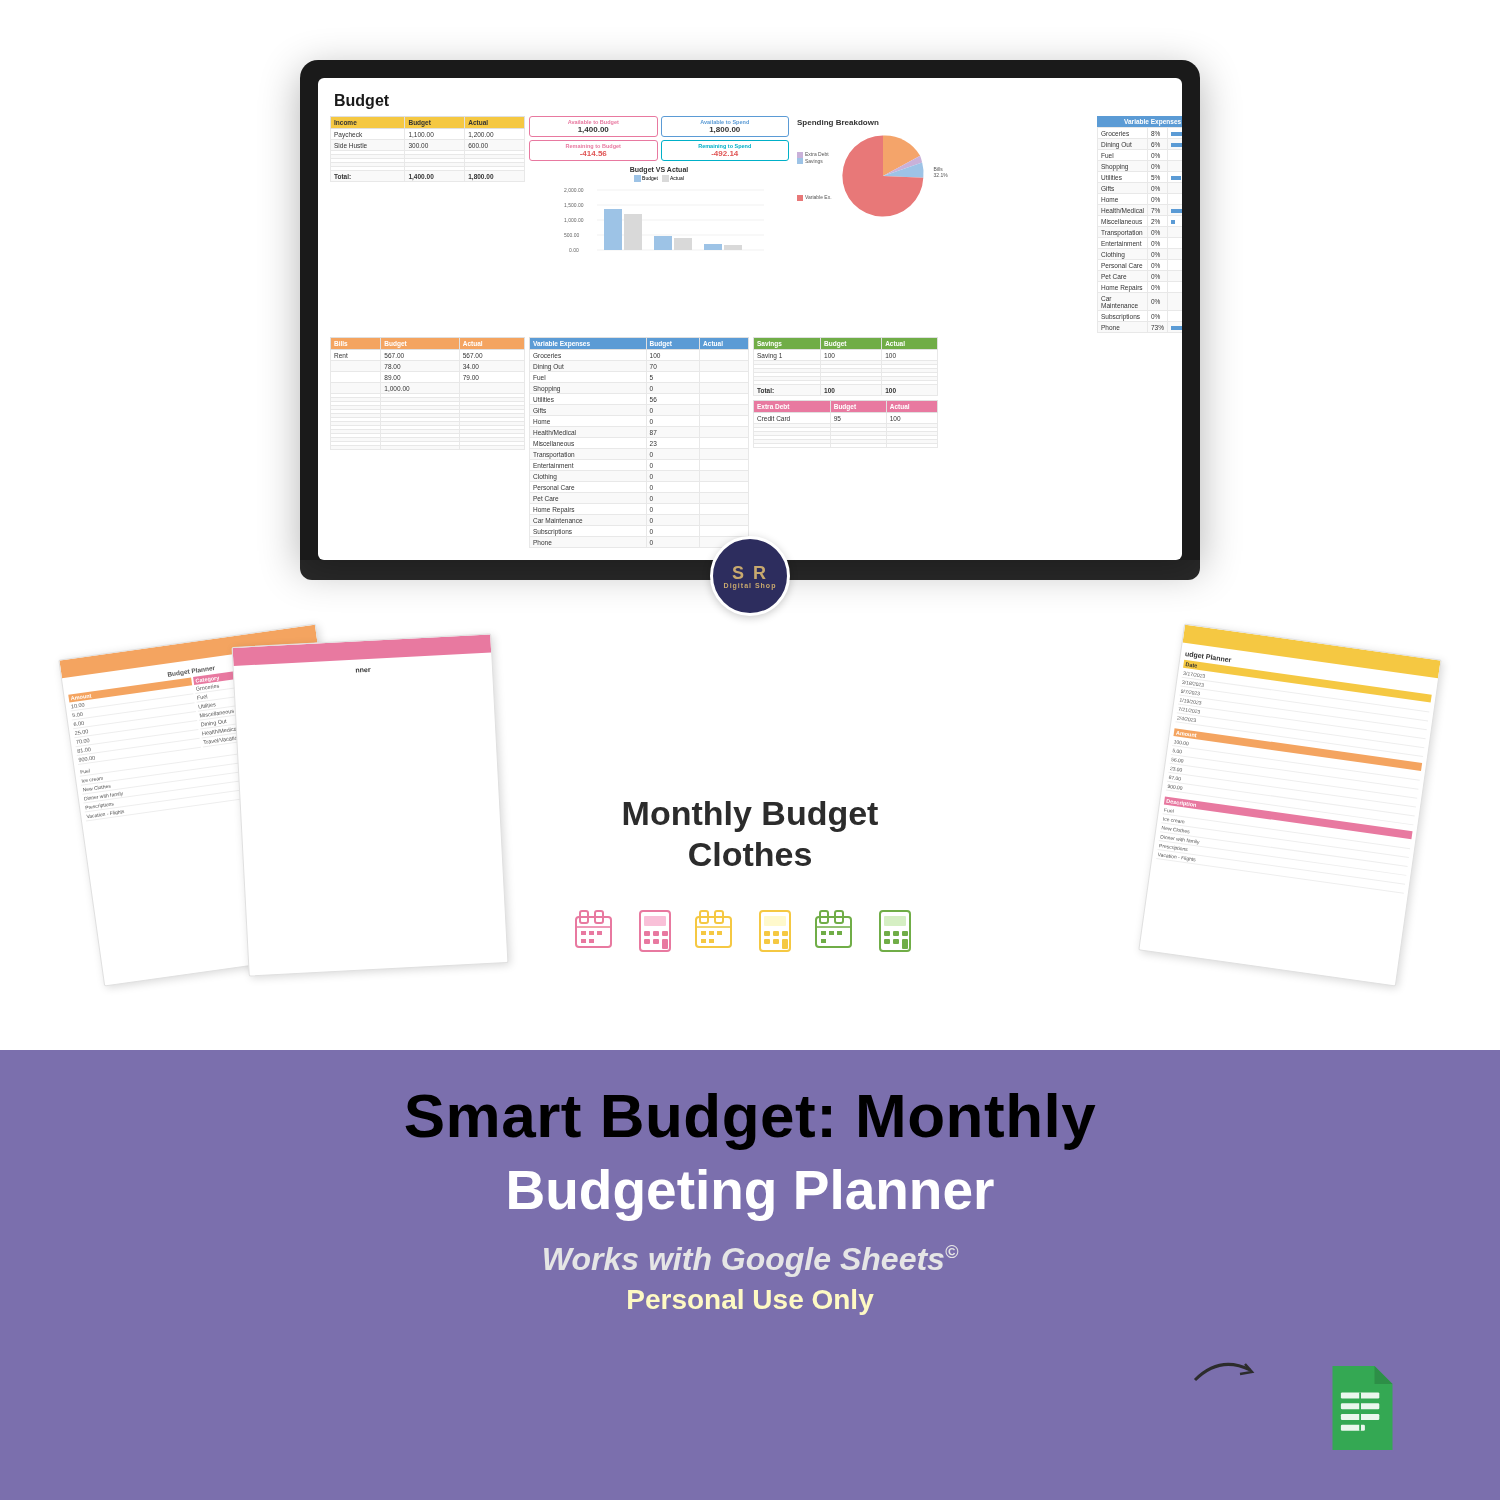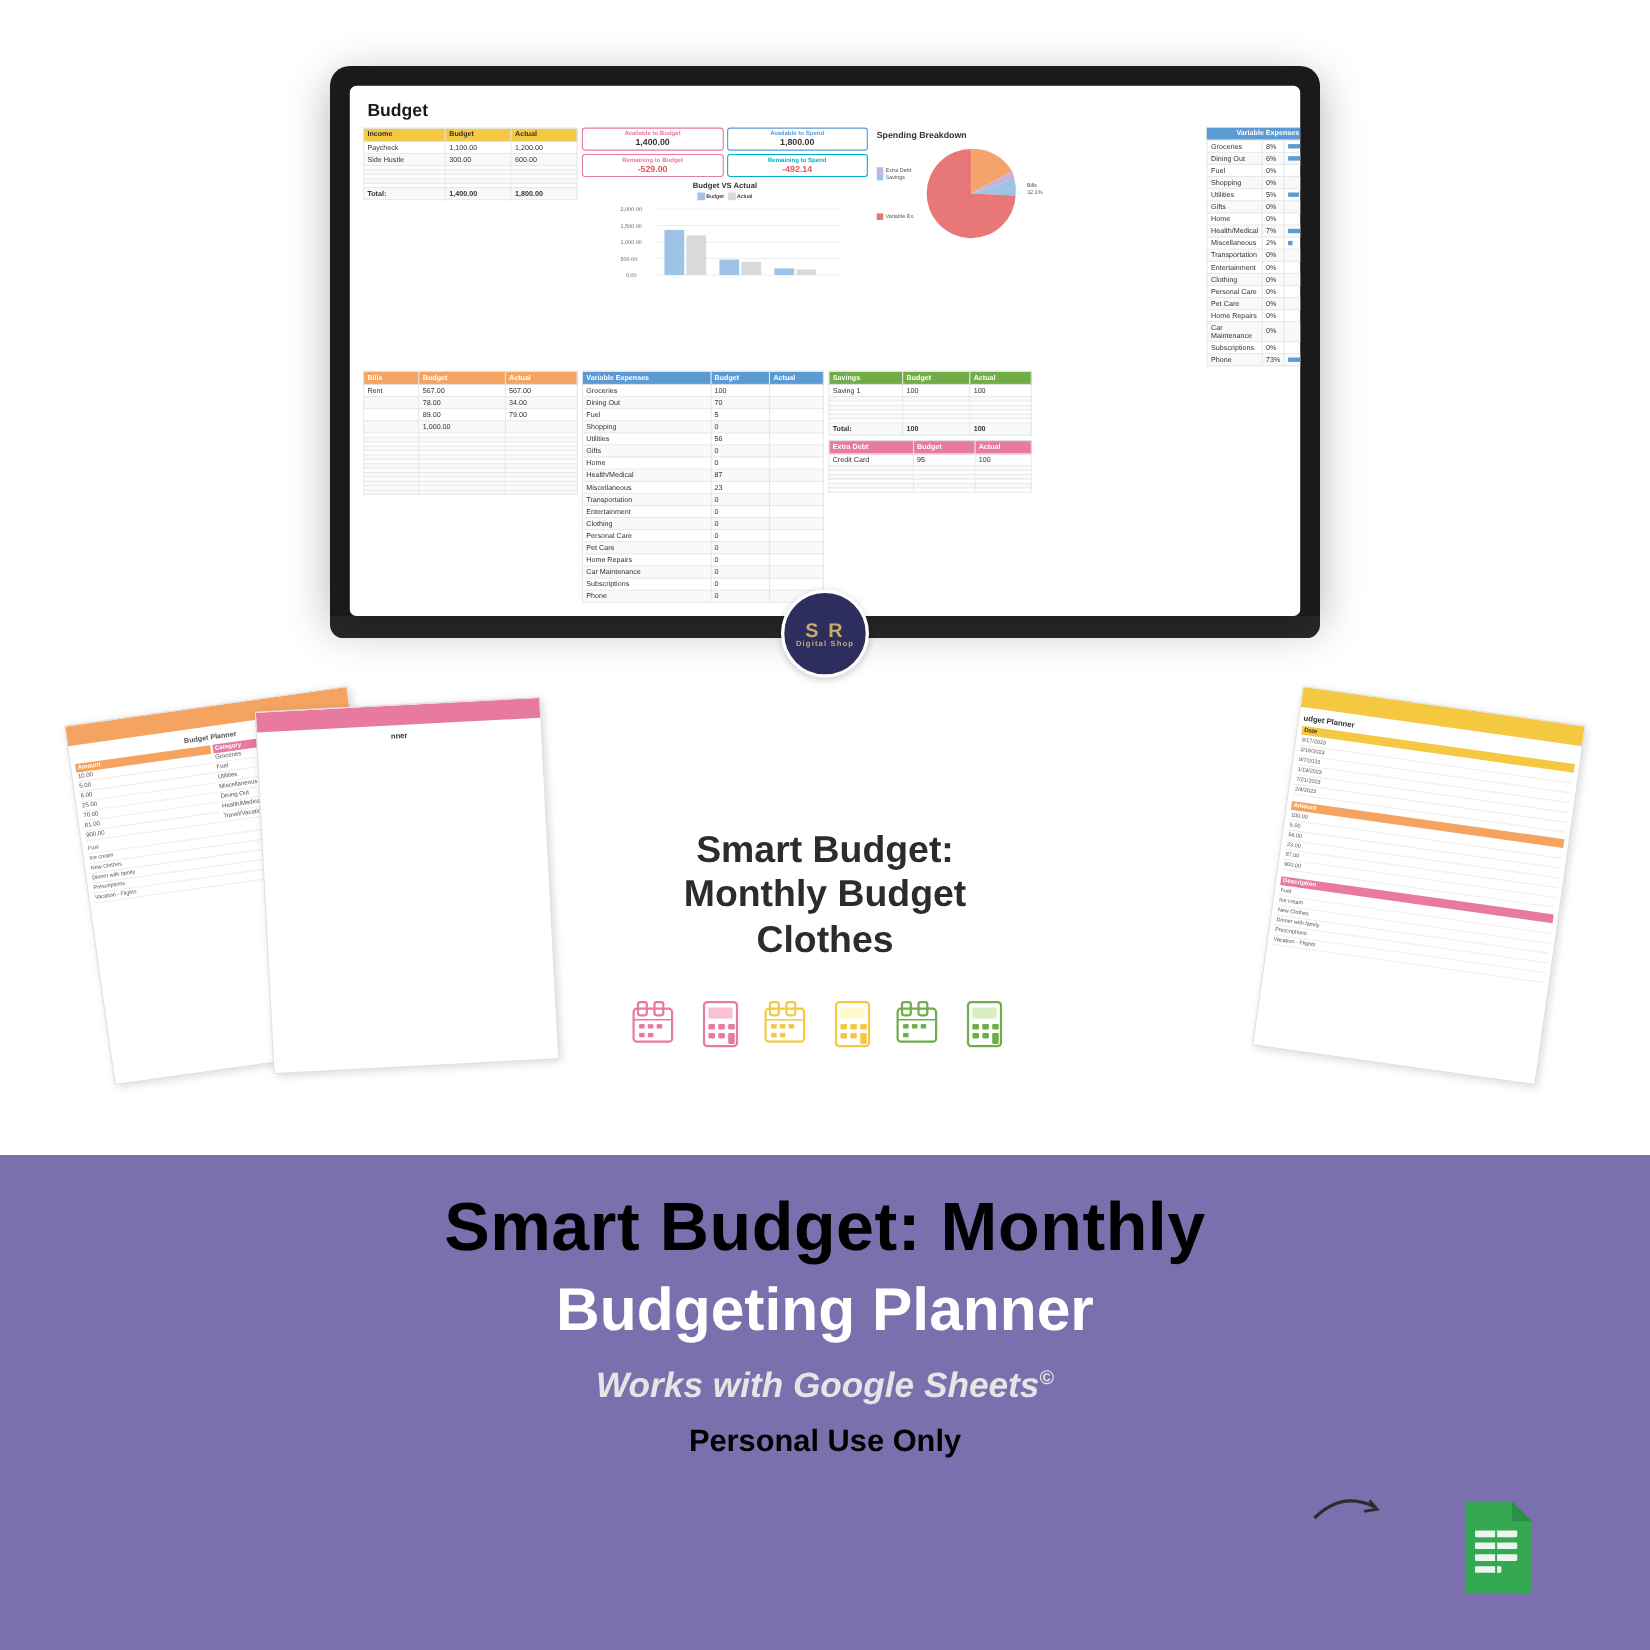--- a/index.html
+++ b/index.html
@@ -62,25 +62,25 @@
       font-style: italic;
       font-weight: 600;
       text-align: center;
     }
 
     .bottom-banner-italic sup {
       font-size: 18px;
     }
 
     .bottom-banner-personal {
-      color: #000000;
+      color: #fef9c3;
       font-size: 28px;
       font-weight: 700;
       text-align: center;
-      margin-top: 16px;
+      margin-top: 6px;
     }
 
     
     .laptop-wrapper {
       position: absolute;
       top: 60px;
       left: 50%;
       transform: translateX(-50%);
       width: 900px;
     }
@@ -268,21 +268,21 @@
                   <div style="font-size:8px;font-weight:700;color:#333;">1,400.00</div>
                 </div>
 
                 <div style="border:1.5px solid #5b9bd5;border-radius:3px;text-align:center;padding:2px 4px;">
                   <div style="font-size:5.5px;color:#5b9bd5;font-weight:700;">Available to Spend</div>
                   <div style="font-size:8px;font-weight:700;color:#333;">1,800.00</div>
                 </div>
 
                 <div style="border:1.5px solid #e879a0;border-radius:3px;text-align:center;padding:2px 4px;">
                   <div style="font-size:5.5px;color:#e879a0;font-weight:700;">Remaining to Budget</div>
-                  <div style="font-size:8px;font-weight:700;color:#e05555;">-529.00</div>
+                  <div style="font-size:8px;font-weight:700;color:#e05555;">-414.56</div>
                 </div>
 
                 <div style="border:1.5px solid #00b0c8;border-radius:3px;text-align:center;padding:2px 4px;">
                   <div style="font-size:5.5px;color:#00b0c8;font-weight:700;">Remaining to Spend</div>
                   <div style="font-size:8px;font-weight:700;color:#e05555;">-492.14</div>
                 </div>
               </div>
 
               <div style="width:100%;padding:2px 0;">
                 <div style="font-size:7px;font-weight:700;text-align:center;color:#333;margin-bottom:2px;">Budget VS Actual</div>
@@ -833,21 +833,20 @@
       <div style="font-size:5px;border-bottom:1px solid #eee;padding:1px;">Fuel</div>
       <div style="font-size:5px;border-bottom:1px solid #eee;padding:1px;">Ice cream</div>
       <div style="font-size:5px;border-bottom:1px solid #eee;padding:1px;">New Clothes</div>
       <div style="font-size:5px;border-bottom:1px solid #eee;padding:1px;">Dinner with family</div>
       <div style="font-size:5px;border-bottom:1px solid #eee;padding:1px;">Prescriptions</div>
       <div style="font-size:5px;border-bottom:1px solid #eee;padding:1px;">Vacation - Flights</div>
     </div>
   </div>
 
   <div style="position:absolute;bottom:175px;left:50%;transform:translateX(-50%);text-align:center;z-index:5;width:500px;">
-    <div style="font-size:34px;font-weight:700;color:#2c2c2c;line-height:1.2;">Smart Budget:</div>
     <div style="font-size:34px;font-weight:700;color:#2c2c2c;line-height:1.2;">Monthly Budget</div>
     <div style="font-size:34px;font-weight:700;color:#2c2c2c;line-height:1.2;">Clothes</div>
   </div>
 
   <div style="position:absolute;bottom:95px;left:50%;transform:translateX(-50%);display:flex;gap:8px;z-index:5;">
 
     <svg width="52" height="46">
       <rect x="2" y="8" width="35" height="30" rx="3" fill="none" stroke="#e879a0" stroke-width="2"></rect>
       <rect x="6" y="2" width="8" height="12" rx="2" fill="none" stroke="#e879a0" stroke-width="2"></rect>
       <rect x="21" y="2" width="8" height="12" rx="2" fill="none" stroke="#e879a0" stroke-width="2"></rect>

